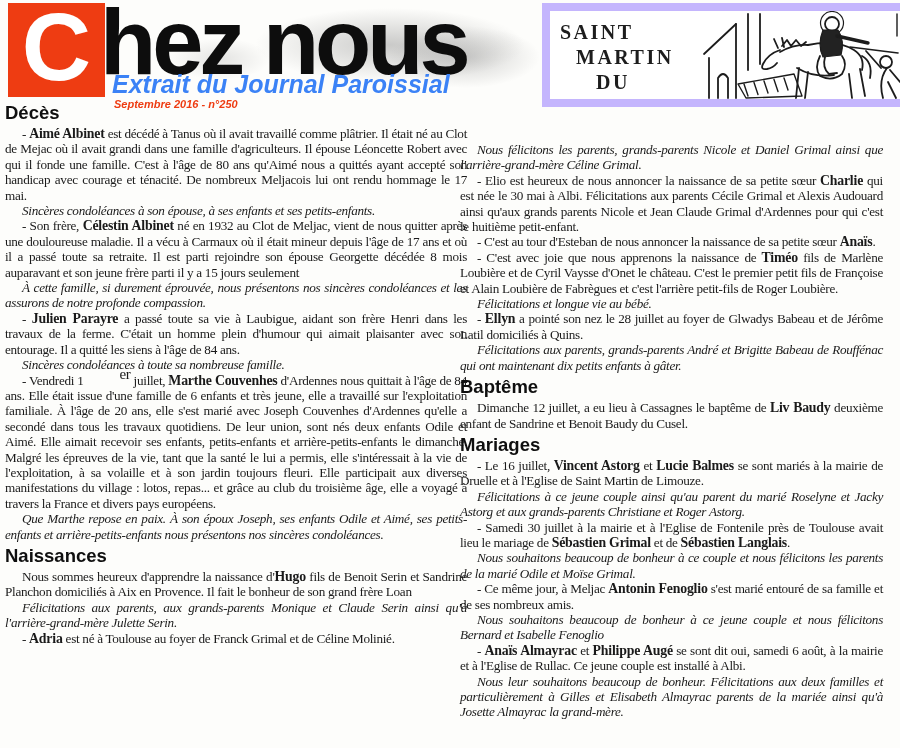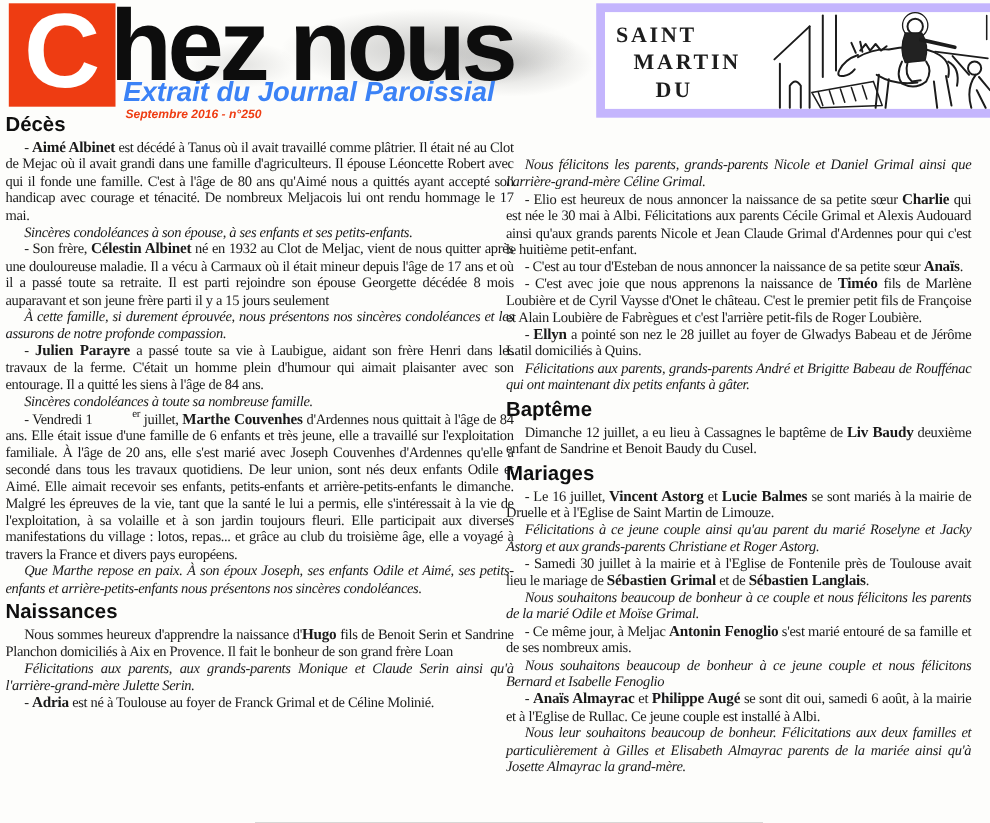--- a/index.html
+++ b/index.html
@@ -59,21 +59,21 @@
   .col.left{left:5px;top:99px;width:462px;}
   .col.right{left:460px;top:98px;width:423px;margin-top:44px;}
   .sec{
     font-family:"Liberation Sans", sans-serif;font-weight:700;
     font-size:18.5px;line-height:20px;letter-spacing:0;
     margin:4px 0 3px;text-align:left;text-indent:0;color:#0f0f0f;
   }
   .para{margin:0;text-indent:17px;}
   .para.ital{font-style:italic;}
   .para b{font-weight:700;font-size:13.8px;letter-spacing:-0.2px;}
-  .para sup{font-size:10px;line-height:0;margin-left:36px;}
+  .para sup{font-size:15px;line-height:0;margin-left:36px;}
 </style>
 </head>
 <body>
 
 <div class="page">
 
   <div class="smudge s1"></div>
   <div class="smudge s2"></div>
   <div class="smudge s3"></div>
 
@@ -142,20 +142,21 @@
       <h2 class="sec">Naissances</h2>
       <p class="para"><span>Nous sommes heureux d'apprendre la naissance d'</span><b>Hugo</b><span> fils de Benoit Serin et Sandrine Planchon domiciliés à Aix en Provence. Il fait le bonheur de son grand frère Loan</span></p>
       <p class="para ital"><span>Félicitations aux parents, aux grands-parents Monique et Claude Serin ainsi qu'à l'arrière-grand-mère Julette Serin.</span></p>
       <p class="para"><span>- </span><b>Adria</b><span> est né à Toulouse au foyer de Franck Grimal et de Céline Molinié.</span></p>
     </div>
   <div class="col right" id="col-right">
       <p class="para ital"><span>Nous félicitons les parents, grands-parents Nicole et Daniel Grimal ainsi que l'arrière-grand-mère Céline Grimal.</span></p>
       <p class="para"><span>- Elio est heureux de nous annoncer la naissance de sa petite sœur </span><b>Charlie</b><span> qui est née le 30 mai à Albi. Félicitations aux parents Cécile Grimal et Alexis Audouard ainsi qu'aux grands parents Nicole et Jean Claude Grimal d'Ardennes pour qui c'est le huitième petit-enfant.</span></p>
       <p class="para"><span>- C'est au tour d'Esteban de nous annoncer la naissance de sa petite sœur </span><b>Anaïs</b><span>.</span></p>
       <p class="para"><span>- C'est avec joie que nous apprenons la naissance de </span><b>Timéo</b><span> fils de Marlène Loubière et de Cyril Vaysse d'Onet le château. C'est le premier petit fils de Françoise et Alain Loubière de Fabrègues et c'est l'arrière petit-fils de Roger Loubière.</span></p>
+      <p class="para ital"><span>Félicitations et longue vie au bébé.</span></p>
       <p class="para"><span>- </span><b>Ellyn</b><span> a pointé son nez le 28 juillet au foyer de Glwadys Babeau et de Jérôme Latil domiciliés à Quins.</span></p>
       <p class="para ital"><span>Félicitations aux parents, grands-parents André et Brigitte Babeau de Rouffénac qui ont maintenant dix petits enfants à gâter.</span></p>
       <h2 class="sec">Baptême</h2>
       <p class="para"><span>Dimanche 12 juillet, a eu lieu à Cassagnes le baptême de </span><b>Liv Baudy</b><span> deuxième enfant de Sandrine et Benoit Baudy du Cusel.</span></p>
       <h2 class="sec">Mariages</h2>
       <p class="para"><span>- Le 16 juillet, </span><b>Vincent Astorg</b><span> et </span><b>Lucie Balmes</b><span> se sont mariés à la mairie de Druelle et à l'Eglise de Saint Martin de Limouze.</span></p>
       <p class="para ital"><span>Félicitations à ce jeune couple ainsi qu'au parent du marié Roselyne et Jacky Astorg et aux grands-parents Christiane et Roger Astorg.</span></p>
       <p class="para"><span>- Samedi 30 juillet à la mairie et à l'Eglise de Fontenile près de Toulouse avait lieu le mariage de </span><b>Sébastien Grimal</b><span> et de </span><b>Sébastien Langlais</b><span>.</span></p>
       <p class="para ital"><span>Nous souhaitons beaucoup de bonheur à ce couple et nous félicitons les parents de la marié Odile et Moïse Grimal.</span></p>
       <p class="para"><span>- Ce même jour, à Meljac </span><b>Antonin Fenoglio</b><span> s'est marié entouré de sa famille et de ses nombreux amis.</span></p>

